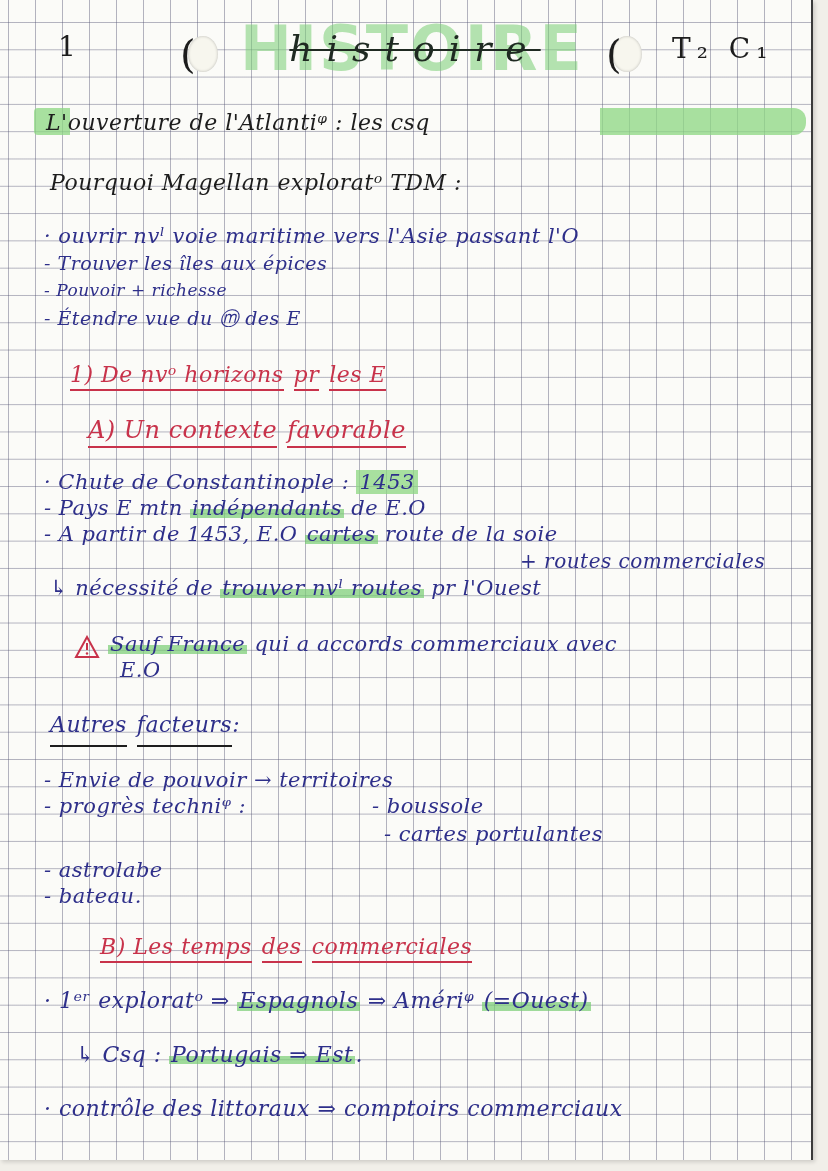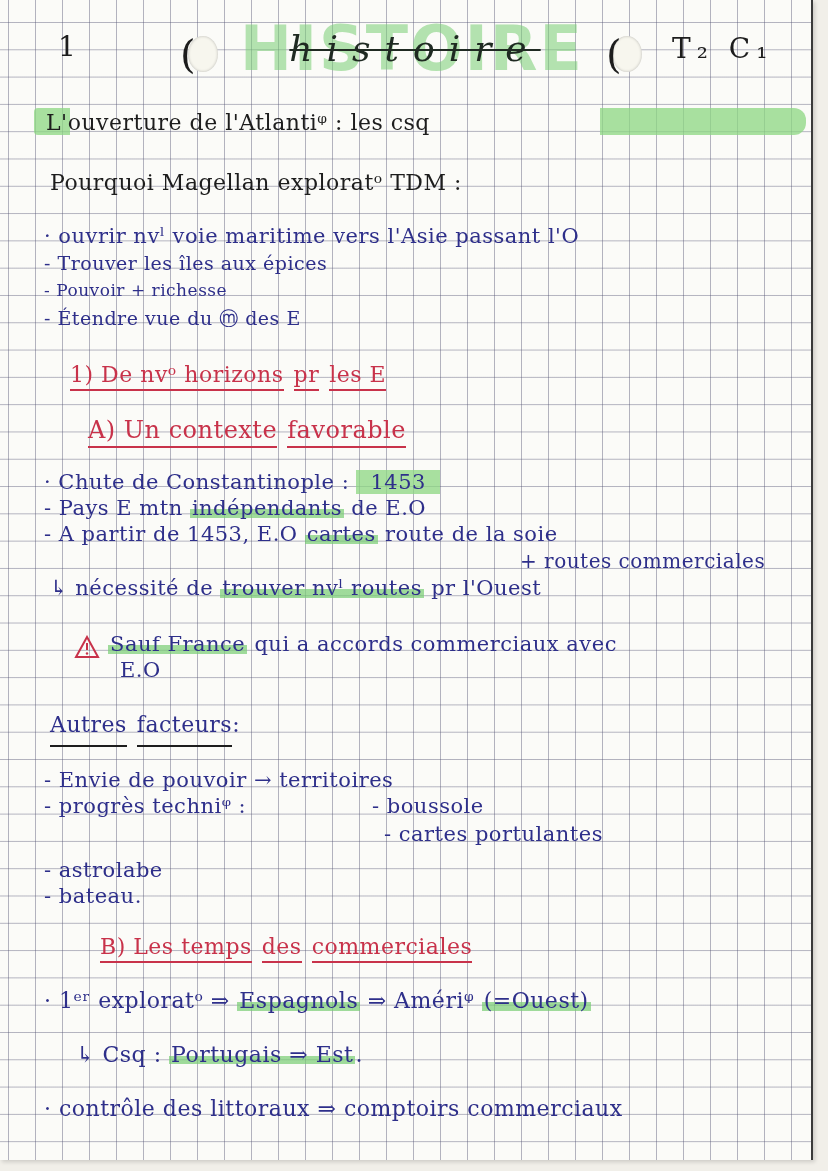--- a/index.html
+++ b/index.html
@@ -18,31 +18,32 @@
         linear-gradient(to bottom, rgba(90,90,120,0.45) 1px, transparent 1px);
       background-size: 27px 27.3px;
       background-position: 8px 22px;
       border-right: 2px solid #3a3a3a;
       box-shadow: 2px 2px 4px rgba(0,0,0,0.15);
     }
     .line {
       position: absolute;
       white-space: nowrap;
       font-family: "DejaVu Serif", serif;
+      font-style: italic;
       color: #2e2f8a;
       font-size: 21px;
       letter-spacing: 0.5px;
     }
     .red { color: #c8324a; }
     .black { color: #1d1d1d; }
     .hl {
       background: linear-gradient(to bottom, transparent 55%, rgba(120,205,115,0.7) 55%, rgba(120,205,115,0.7) 90%, transparent 90%);
       padding: 0 2px;
     }
-    .hl-box { background: rgba(140,215,130,0.75); padding: 0 14px; }
+    .hl-box { background: rgba(140,215,130,0.75); padding: 0 3px; }
     .ul { border-bottom: 2px solid currentColor; padding-bottom: 2px; }
     .ul-black { border-bottom: 2px solid #1d1d1d; padding-bottom: 8px; }
     .gap { display: inline-block; width: 10px; }
 
     
     .title-wrap {
       position: absolute; left: 215px; top: 18px; width: 395px; height: 62px;
     }
     .title-bg {
       position: absolute; left: 12px; top: 0; width: 370px; height: 62px;

